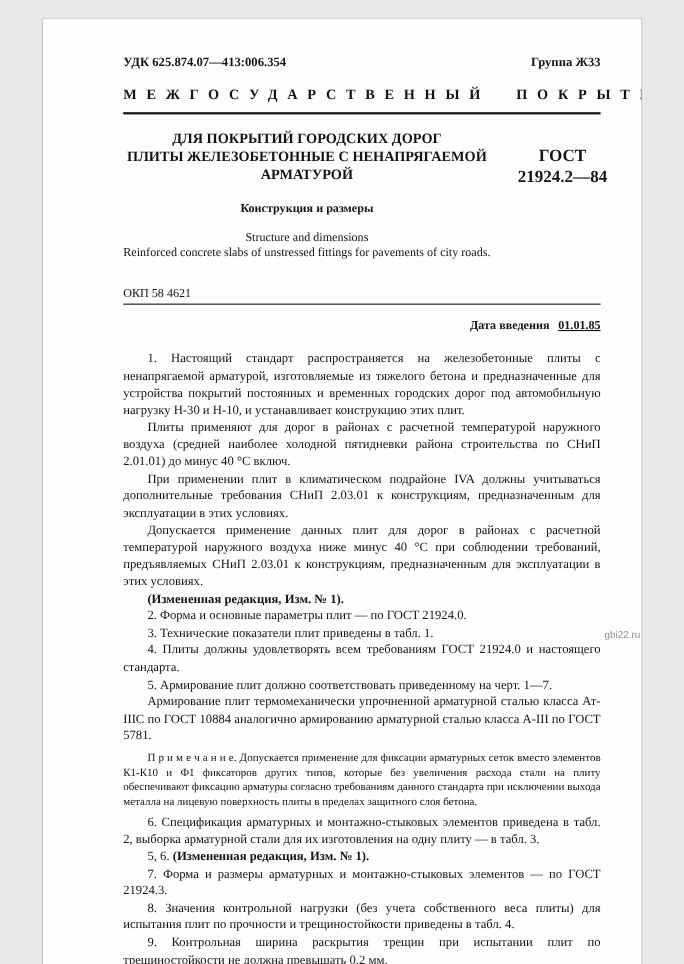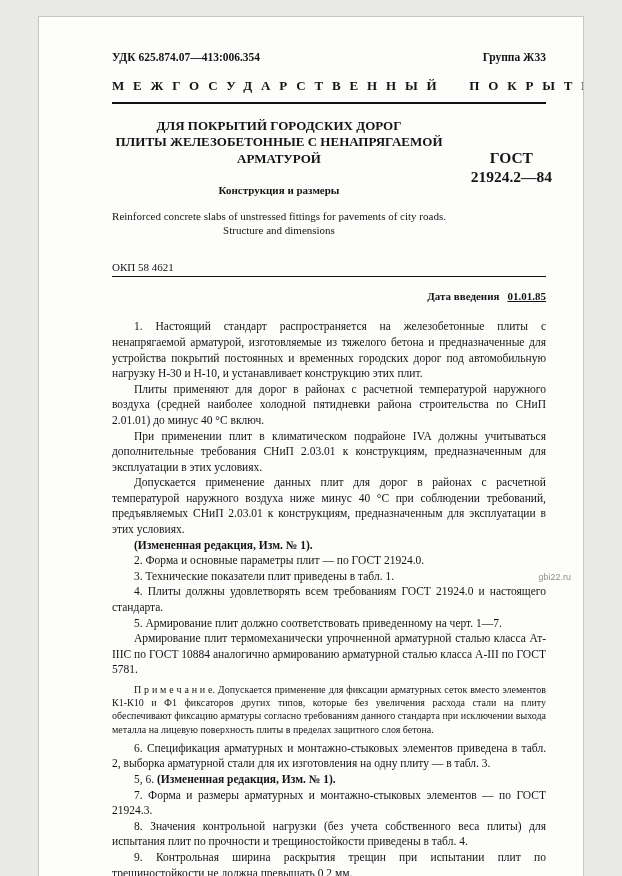--- a/index.html
+++ b/index.html
@@ -24,38 +24,38 @@
     white-space:nowrap;
   }
   .rule-thick{border:0;border-top:2.5px solid #111;margin:8px 0 0 0;}
   .rule-thin{border:0;border-top:1.8px solid #111;margin:0;}
   .title-block{position:relative;margin-top:14px;}
   .title-left{margin-right:100px;text-align:center;}
   .doc-title{font-size:13px;font-weight:bold;line-height:1.25;}
   .doc-subtitle{font-size:11px;font-weight:bold;margin-top:17px;}
   .doc-title-en{font-size:11px;margin-top:13px;line-height:1.3;}
   .gost-box{
-    position:absolute;right:-6px;top:30px;
+    position:absolute;right:-6px;top:14px;
     text-align:center;font-size:15.5px;font-weight:bold;line-height:1.25;
   }
   .okp{font-size:11px;margin-top:24px;padding-bottom:3px;}
   .date-line{text-align:right;font-size:11px;font-weight:bold;margin-top:13px;}
   .date-val{text-decoration:underline;margin-left:8px;}
   .body-text{margin-top:17px;font-size:11.5px;line-height:15.6px;text-align:justify;}
   .body-text p{margin:0;text-indent:22px;}
   .b{font-weight:bold;}
   p.note{
     font-size:10px;line-height:13.2px;
     margin-top:5px;margin-bottom:5px;text-indent:22px;
   }
   .footer-rule{border:0;border-top:1.8px solid #111;margin:14px 0 0 0;}
   .footer-row{display:flex;justify-content:space-between;font-size:15px;font-weight:bold;margin-top:5px;}
   .page-num{text-align:center;font-size:11px;margin-top:13px;}
   .watermark{
-    position:absolute;right:12px;top:555px;
+    position:absolute;right:1px;top:555px;
     font-family:"Liberation Sans","DejaVu Sans",sans-serif;
     font-size:9px;color:#8f8f8f;
   }
 </style>
 </head>
 <body>
 
 <div class="page">
   <div class="inner">
 
@@ -69,22 +69,22 @@
     <hr class="rule-thick">
 
     <div class="title-block">
       <div class="title-left">
         <div class="doc-title">
           <div>ДЛЯ ПОКРЫТИЙ ГОРОДСКИХ ДОРОГ</div>
           <div>ПЛИТЫ ЖЕЛЕЗОБЕТОННЫЕ С НЕНАПРЯГАЕМОЙ АРМАТУРОЙ</div>
         </div>
         <div class="doc-subtitle">Конструкция и размеры</div>
         <div class="doc-title-en">
+          <div>Structure and dimensions</div>
           <div>Reinforced concrete slabs of unstressed fittings for pavements of city roads.</div>
-          <div>Structure and dimensions</div>
         </div>
       </div>
       <div class="gost-box">
         <div>ГОСТ</div>
         <div>21924.2—84</div>
       </div>
     </div>
 
     <div class="okp">ОКП 58 4621</div>
     <hr class="rule-thin">

